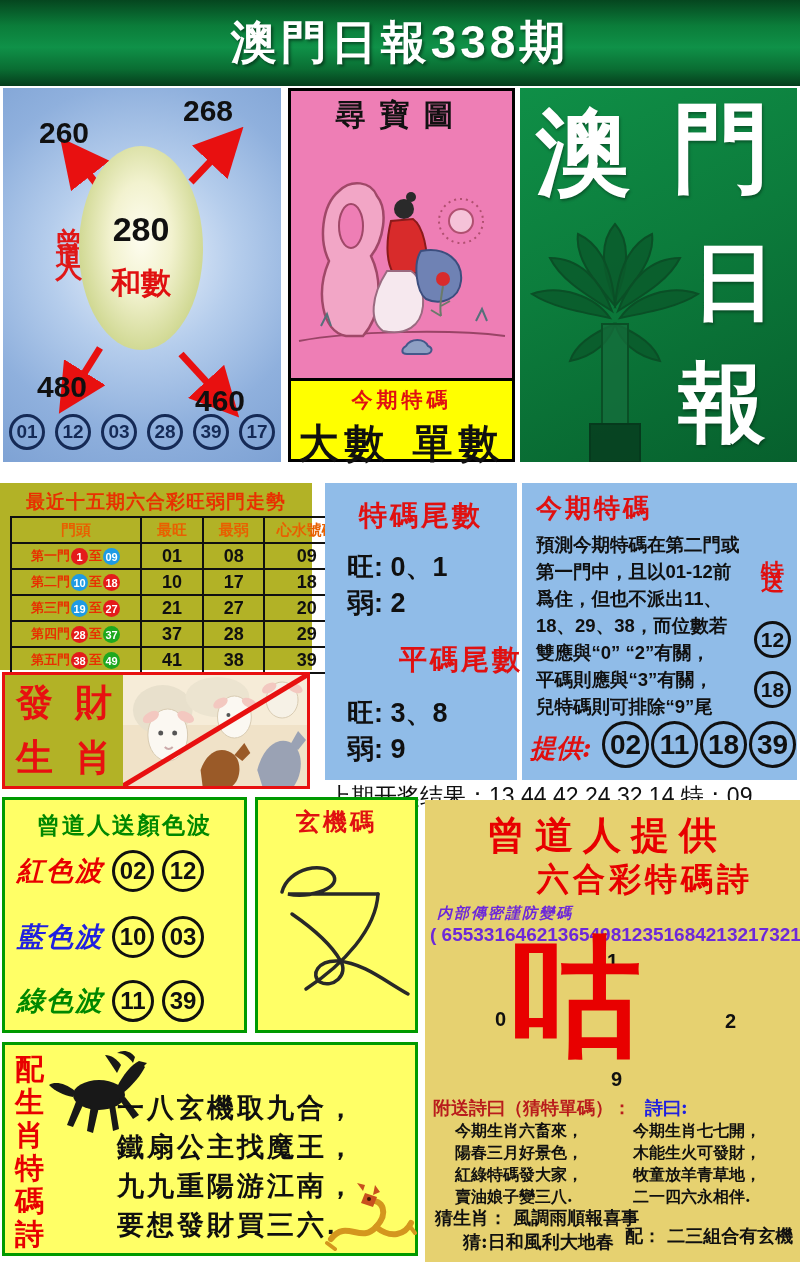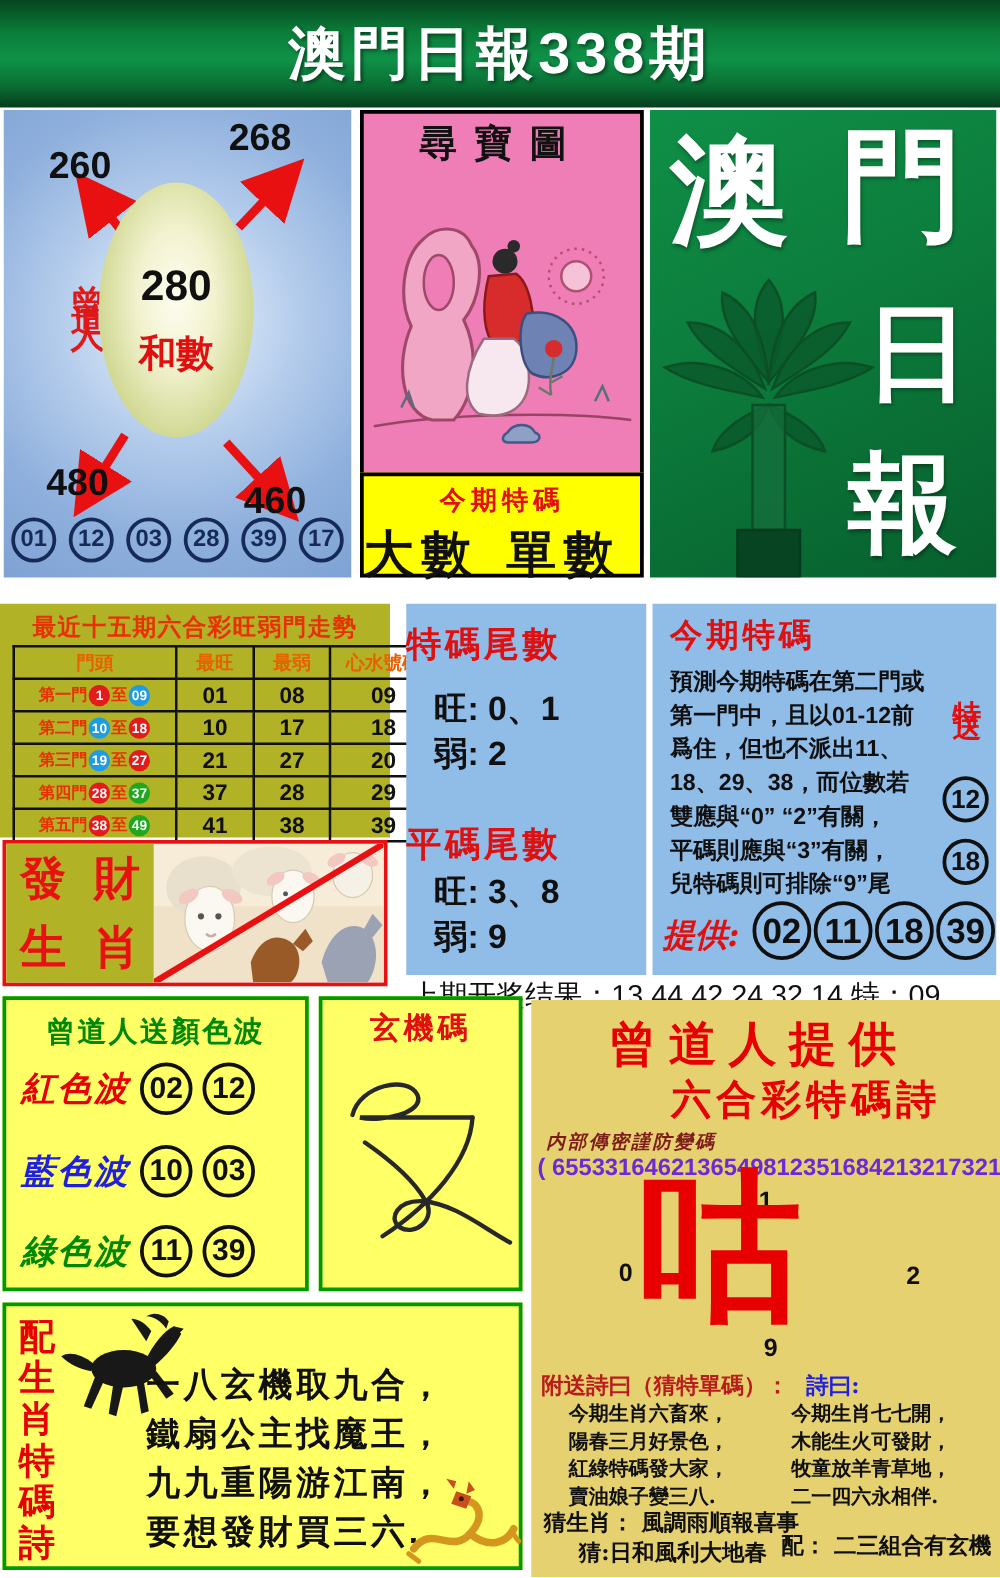--- a/index.html
+++ b/index.html
@@ -29,21 +29,21 @@
     display:flex;align-items:center;justify-content:center;font-size:19px;font-weight:bold;color:#152a56;box-sizing:border-box;}
 
   
   #treasure{left:288px;top:88px;width:227px;height:356px;background:#ee7eb5;border:3px solid #000;box-sizing:border-box;}
   #treasure .t-title{position:absolute;left:0;top:4px;width:100%;text-align:center;
     font-size:30px;font-weight:bold;color:#111;letter-spacing:14px;}
 
   
   #bignum{left:288px;top:378px;width:227px;height:84px;background:#ffff00;border:3px solid #000;box-sizing:border-box;text-align:center;}
   #bignum .b-title{font-size:21px;font-weight:bold;color:#e01010;margin-top:5px;letter-spacing:4px;}
-  #bignum .b-vals{display:flex;justify-content:flex-start;gap:22px;margin-top:2px;}
+  #bignum .b-vals{display:flex;justify-content:center;gap:22px;margin-top:2px;}
   #bignum .b-vals span{font-size:40px;font-weight:bold;color:#101010;letter-spacing:6px;}
 
   
   #brand{left:520px;top:88px;width:277px;height:374px;
     background:linear-gradient(155deg,#0f8f47 0%,#0c7c3c 45%,#07602d 100%);overflow:hidden;}
   #brand .bc{position:absolute;color:#fff;font-weight:bold;text-shadow:1px 2px 3px rgba(0,0,0,.35);}
   #brand .bc1{left:16px;top:2px;font-size:95px;}
   #brand .bc2{left:152px;top:-4px;font-size:98px;}
   #brand .bc3{left:172px;top:138px;font-size:84px;}
   #brand .bc4{left:158px;top:256px;font-size:88px;}
@@ -61,21 +61,21 @@
   .chip-red{background:#e41b1b;} .chip-blue{background:#1e9be4;} .chip-green{background:#1fa81f;}
 
   
   #zbanner{left:2px;top:672px;width:308px;height:117px;border:3px solid #e81010;box-sizing:border-box;display:flex;}
   #zbanner .zleft{width:118px;background:#b2b226;display:grid;grid-template-columns:1fr 1fr;align-items:center;justify-items:center;}
   #zbanner .zleft span{color:#e81010;font-size:37px;font-weight:bold;}
   #zbanner .zright{flex:1;position:relative;overflow:hidden;}
 
   
   #tails{left:325px;top:483px;width:192px;height:297px;background:#90bce8;}
-  #tails .red-t{position:absolute;width:100%;color:#e01010;font-size:28px;font-weight:bold;letter-spacing:3px;}
+  #tails .red-t{position:absolute;width:100%;text-align:center;color:#e01010;font-size:28px;font-weight:bold;letter-spacing:3px;}
   #tails .bk{position:absolute;left:22px;color:#101010;font-size:27px;font-weight:bold;}
 
   
   #forecast{left:522px;top:483px;width:275px;height:297px;background:#90bce8;}
   #forecast .f-title{position:absolute;left:14px;top:8px;color:#e01010;font-size:26px;font-weight:bold;letter-spacing:3px;}
   #forecast .f-para{position:absolute;left:14px;top:48px;width:208px;color:#101010;font-size:18.5px;line-height:27px;font-weight:bold;}
   #forecast .gift{position:absolute;left:236px;top:58px;writing-mode:vertical-rl;color:#e01010;font-size:23px;font-weight:bold;letter-spacing:10px;}
   .oc2{border:3px solid #101010;border-radius:50%;display:flex;align-items:center;justify-content:center;
     color:#101010;font-weight:bold;box-sizing:border-box;background:transparent;}
   #forecast .g1{position:absolute;left:232px;top:138px;width:37px;height:37px;font-size:21px;}
@@ -95,21 +95,21 @@
   #cwave .oc2{width:42px;height:42px;font-size:24px;}
 
   
   #mystery{left:255px;top:797px;width:163px;height:236px;background:#ffff66;border:3px solid #009900;box-sizing:border-box;}
   #mystery .m-title{position:absolute;left:0;top:6px;width:100%;text-align:center;color:#e01010;font-size:24px;font-weight:bold;letter-spacing:3px;}
 
   
   #kpanel{left:425px;top:800px;width:409px;height:462px;background:#e6d170;}
   #kpanel .t1{position:absolute;left:62px;top:10px;color:#e80000;font-size:38px;font-weight:bold;letter-spacing:10px;}
   #kpanel .t2{position:absolute;left:112px;top:58px;color:#e80000;font-size:32px;font-weight:bold;letter-spacing:4px;}
-  #kpanel .anti{position:absolute;left:12px;top:104px;color:#7f1d1d;font-size:15px;font-weight:bold;font-style:italic;letter-spacing:2px;}
+  #kpanel .anti{position:absolute;left:12px;top:104px;color:#6d28d9;font-size:15px;font-weight:bold;font-style:italic;letter-spacing:2px;}
   #kpanel .code{position:absolute;left:5px;top:124px;color:#6d28d9;font-size:19px;font-weight:bold;}
   #kpanel .digit{position:absolute;color:#101010;font-size:20px;font-weight:bold;}
   #kpanel .bigchar{position:absolute;left:86px;top:132px;color:#e80000;font-size:130px;font-weight:bold;line-height:1;}
   #kpanel .lp-title{position:absolute;left:8px;top:296px;color:#b91c1c;font-size:18px;font-weight:bold;}
   #kpanel .rp-title{position:absolute;left:220px;top:296px;color:#2020e0;font-size:18px;font-weight:bold;}
   #kpanel .poem{position:absolute;top:320px;color:#101010;font-size:16px;line-height:22px;font-weight:bold;}
   #kpanel .lpoem{left:30px;} #kpanel .rpoem{left:208px;}
   #kpanel .g1{position:absolute;left:10px;top:406px;color:#101010;font-size:18px;font-weight:bold;}
   #kpanel .g2{position:absolute;left:38px;top:430px;color:#101010;font-size:18px;font-weight:bold;}
   #kpanel .g3{position:absolute;left:200px;top:424px;color:#101010;font-size:18px;font-weight:bold;}
@@ -289,21 +289,21 @@
         <path d="M168,70 l8,-14 l8,9 l-8,10 Z" fill="#9aa2b4"></path>
         <line x1="0" y1="111" x2="185" y2="0" stroke="#e81010" stroke-width="5"></line>
       </svg>
     </div>
   </div>
 
   <div id="tails" class="abs">
     <div class="red-t calli" style="top:14px;">特碼尾數</div>
     <div class="bk" style="top:66px;">旺: 0、1</div>
     <div class="bk" style="top:102px;">弱: 2</div>
-    <div class="red-t calli" style="top:174px;">平碼尾數</div>
+    <div class="red-t calli" style="top:158px;padding-left:40px;">平碼尾數</div>
     <div class="bk" style="top:212px;">旺: 3、8</div>
     <div class="bk" style="top:248px;">弱: 9</div>
   </div>
 
   <div id="forecast" class="abs">
     <div class="f-title calli">今期特碼</div>
     <div class="f-para">
       <span style="display:block;">預測今期特碼在第二門或</span>
       <span style="display:block;">第一門中，且以01-12前</span>
       <span style="display:block;">爲住，但也不派出11、</span>

